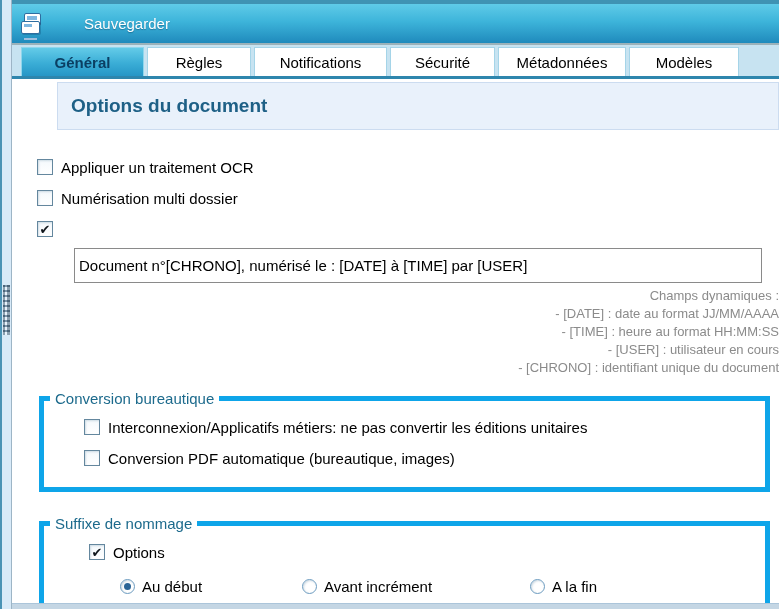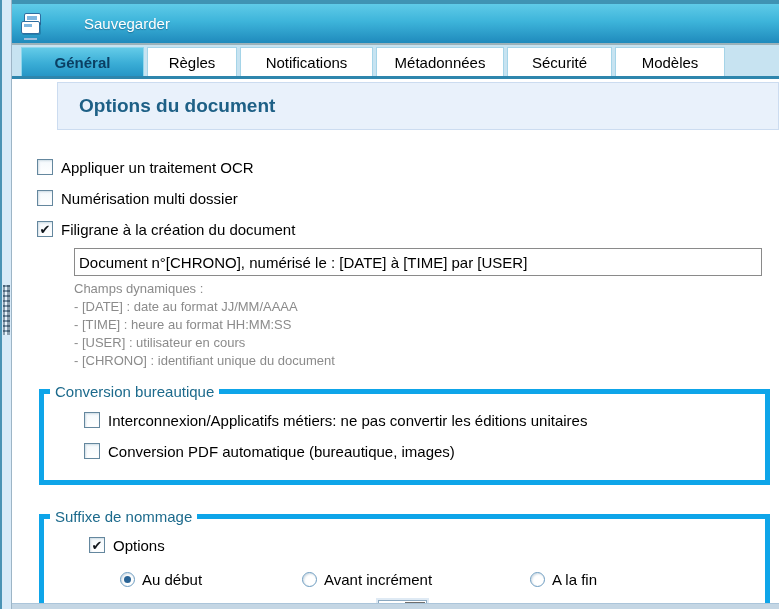--- a/index.html
+++ b/index.html
@@ -49,38 +49,38 @@
   }
   .tab.active{
     background:linear-gradient(to bottom,#63cbe8 0%,#3aadd6 55%,#2696c6 100%);
     border-color:#8fd6ec;color:#0b3f63;font-weight:bold;
   }
   .tab-underline{height:3px;background:#2e86ad;}
   
   .content{position:relative;height:527px;background:#ffffff;overflow:hidden;}
   .heading-band{
     margin:3px 0 0 45px;height:48px;background:#e9f1fb;border:1px solid #ccdcf0;
-    box-sizing:border-box;display:flex;align-items:center;padding-left:8px;
+    box-sizing:border-box;display:flex;align-items:center;
   }
   .heading-band h1{margin:0 0 0 13px;font-size:19px;color:#1e6086;font-weight:bold;}
   .opt-rows{margin:25px 0 0 25px;}
   .check-row{display:flex;align-items:center;height:24px;margin-bottom:7px;}
   .checkbox{
     width:16px;height:16px;border:1px solid #64879e;background:linear-gradient(to bottom,#f4f9fc,#ffffff);
     box-sizing:border-box;display:inline-flex;align-items:center;justify-content:center;
     box-shadow:inset 1px 1px 2px rgba(90,130,160,.25);flex:none;
   }
   .checkbox.checked::after{content:"✔";font-size:13px;font-weight:bold;color:#10161c;line-height:1;}
   .check-row label{margin-left:8px;font-size:15px;color:#000;}
   .watermark-input{
-    display:block;margin:4px 0 0 62px;width:688px;height:28px;box-sizing:border-box;
+    display:block;margin:4px 0 0 62px;width:688px;height:35px;box-sizing:border-box;
     border:1px solid #8a8a8a;font-family:"Liberation Sans","DejaVu Sans",sans-serif;
     font-size:15px;padding:2px 4px;color:#000;
   }
-  .hint{margin:4px 0 0 62px;font-size:13px;color:#8b8b8b;line-height:18px;}
+  .hint{margin:4px 0 0 62px;font-size:13px;color:#8b8b8b;line-height:18px;text-align:right;}
   fieldset{
     margin:13px 9px 0 27px;border:5px solid #0ea5e9;padding:2px 0 10px 0;
   }
   fieldset legend{font-size:15px;color:#1c6a8c;margin-left:6px;padding:0 5px;}
   .fs-rows{margin-left:40px;margin-top:6px;}
   fieldset.suffixe .fs-rows{margin-left:45px;}
   .radio-row{display:flex;align-items:center;margin:10px 0 0 60px;height:24px;}
   .radio-item{display:flex;align-items:center;margin-left:16px;}
   .radio-item.r0{width:166px;}
   .radio-item.r1{width:212px;}
@@ -126,31 +126,31 @@
           <span class="line" style="top:16px;width:13px;"></span>
         </span>
     </span>
     <span class="title">Sauvegarder</span>
   </div>
 
   <div class="tabbar">
     <div class="tab active" style="width:123px;">
         <span>Général</span>
       </div>
-    <div class="tab" style="width:90px;">
+    <div class="tab" style="width:104px;">
         <span>Règles</span>
       </div>
     <div class="tab" style="width:133px;">
         <span>Notifications</span>
       </div>
+    <div class="tab" style="width:105px;">
+        <span>Sécurité</span>
+      </div>
     <div class="tab" style="width:128px;">
         <span>Métadonnées</span>
-      </div>
-    <div class="tab" style="width:105px;">
-        <span>Sécurité</span>
       </div>
     <div class="tab" style="width:110px;">
         <span>Modèles</span>
       </div>
   </div>
   <div class="tab-underline"></div>
 
   <div class="content">
 
     <div class="heading-band">
@@ -161,21 +161,20 @@
       <div class="check-row">
         <span class="checkbox"></span>
         <label>Appliquer un traitement OCR</label>
       </div>
       <div class="check-row">
         <span class="checkbox"></span>
         <label>Numérisation multi dossier</label>
       </div>
       <div class="check-row">
         <span class="checkbox checked"></span>
-        <label>Filigrane à la création du document</label>
       </div>
     </div>
 
     <input class="watermark-input" type="text" value="Document n°[CHRONO], numérisé le : [DATE] à [TIME] par [USER]" style="">
 
     <div class="hint">
       <div>Champs dynamiques :</div>
       <div>- [DATE] : date au format JJ/MM/AAAA</div>
       <div>- [TIME] : heure au format HH:MM:SS</div>
       <div>- [USER] : utilisateur en cours</div>

